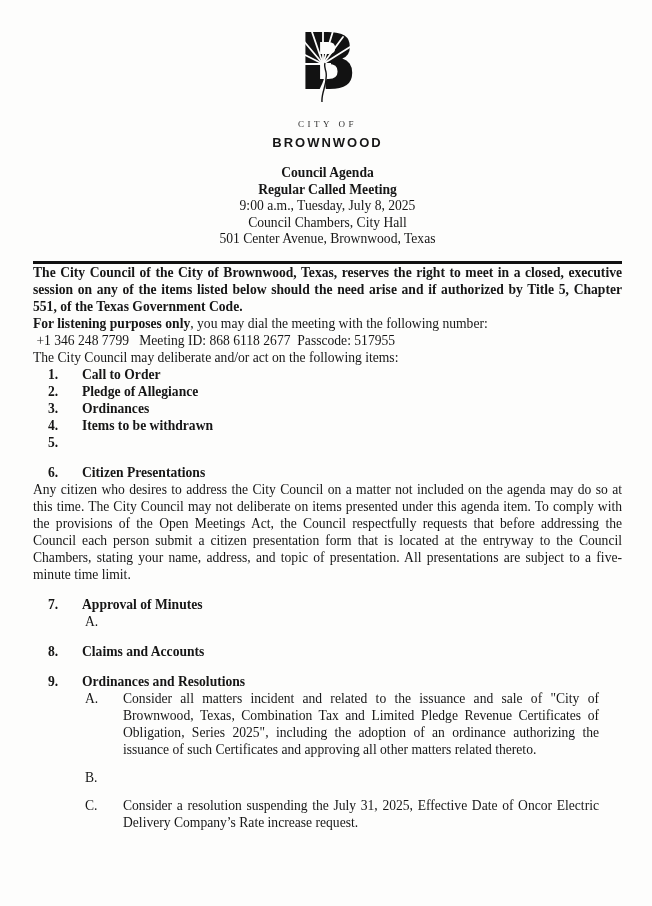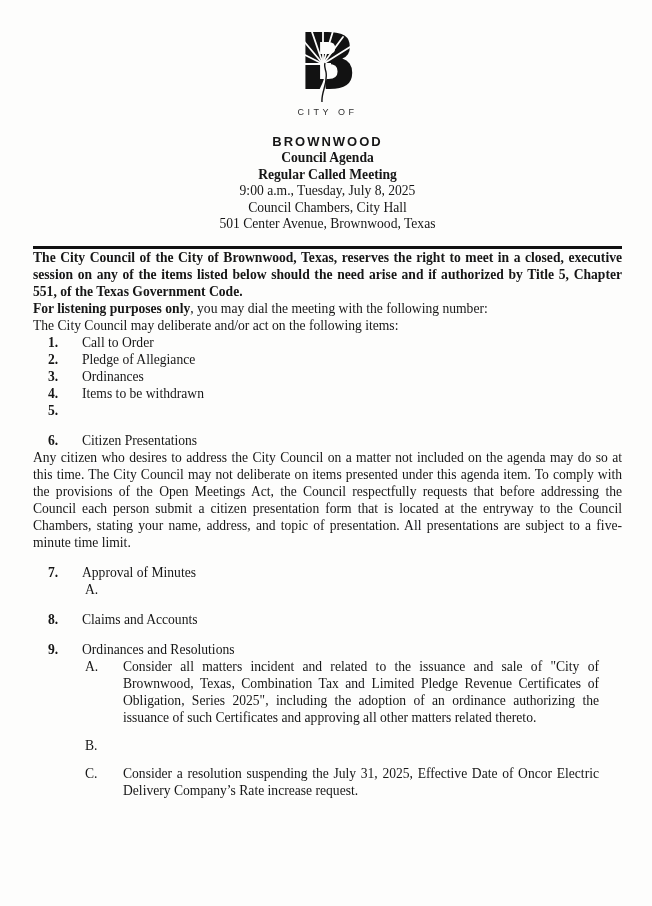--- a/index.html
+++ b/index.html
@@ -14,49 +14,49 @@
     line-height: 17px;
     box-sizing: border-box;
     padding: 20px 30px 0 33px;
     overflow: hidden;
     position: relative;
   }
   .center { text-align: center; }
   .logo-block { margin-top: 2px; }
   .logo-svg-wrap { line-height: 0; }
   .logo-cityof {
-    font-family: Liberation Sans, sans-serif;
+    font-family: Liberation Serif, serif;
     font-size: 9px;
     letter-spacing: 3.5px;
     color: #2e2e2e;
-    margin-top: 2px;
+    margin-top: 14px;
   }
   .logo-cityname {
     font-family: "Liberation Sans", "DejaVu Sans", sans-serif;
     font-size: 13px;
     font-weight: bold;
     letter-spacing: 2px;
     color: #171717;
-    margin-top: 12px;
+    margin-top: 1px;
   }
-  .header-block { line-height: 16.5px; }
+  .header-block { margin-top: 14px; line-height: 16.5px; }
   .header-block .bold { font-weight: bold; }
   .rule {
     border: 0;
     border-top: 3px solid #111;
     margin: 13px 0 0 0;
   }
   p.body-par { margin: 0; text-align: justify; }
   .mt-sm { margin-top: 6px; font-weight: bold; }
   .mt-md { margin-top: 17px; }
   .pre { white-space: pre-wrap; }
   .bold { font-weight: bold; }
   .agenda-item { display: flex; margin: 0; }
   .agenda-num { flex: 0 0 34px; margin-left: 15px; font-weight: bold; }
-  .agenda-title { font-weight: normal; }
+  .agenda-title { font-weight: bold; }
   .item-body {
     margin-left: 49px;
     margin-right: 20px;
     text-align: justify;
   }
   .sub-item { display: flex; margin-left: 52px; }
   .sub-letter { flex: 0 0 38px; }
   .sub-text { flex: 1; margin-right: 23px; text-align: justify; }
   .gap-section { margin-top: 13px; }
   .gap-sub { margin-top: 11px; }
@@ -96,20 +96,21 @@
     <div>9:00 a.m., Tuesday, July 8, 2025</div>
     <div>Council Chambers, City Hall</div>
     <div>501 Center Avenue, Brownwood, Texas</div>
   </div>
 
   <hr class="rule">
 
   <p class="body-par mt-sm">The City Council of the City of Brownwood, Texas, reserves the right to meet in a closed, executive session on any of the items listed below should the need arise and if authorized by Title 5, Chapter 551, of the Texas Government Code.</p>
 
   <p class="body-par mt-md"><span class="bold">For listening purposes only</span><span>, you may dial the meeting with the following number:</span></p>
+  <p class="body-par pre"> +1 346 248 7799   Meeting ID: 868 6118 2677  Passcode: 517955</p>
 
   <p class="body-par mt-md">The City Council may deliberate and/or act on the following items:</p>
 
   <div class="agenda-item">
     <span class="agenda-num">1.</span>
     <span class="agenda-title">Call to Order</span>
   </div>
   <div class="agenda-item">
     <span class="agenda-num">2.</span>
     <span class="agenda-title">Pledge of Allegiance</span>

